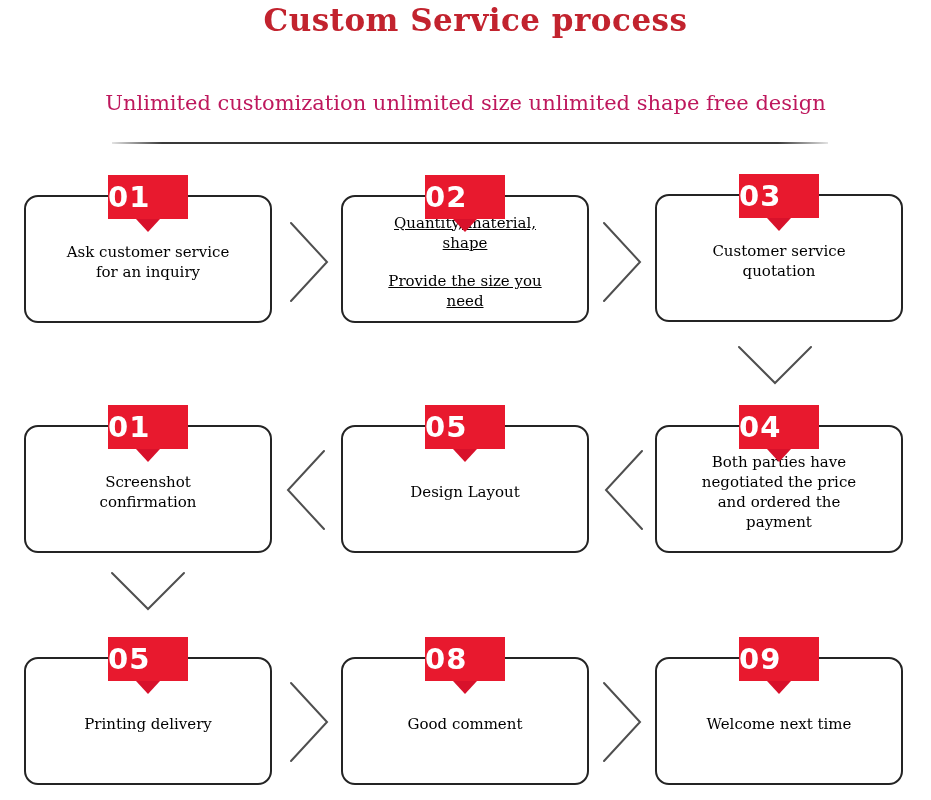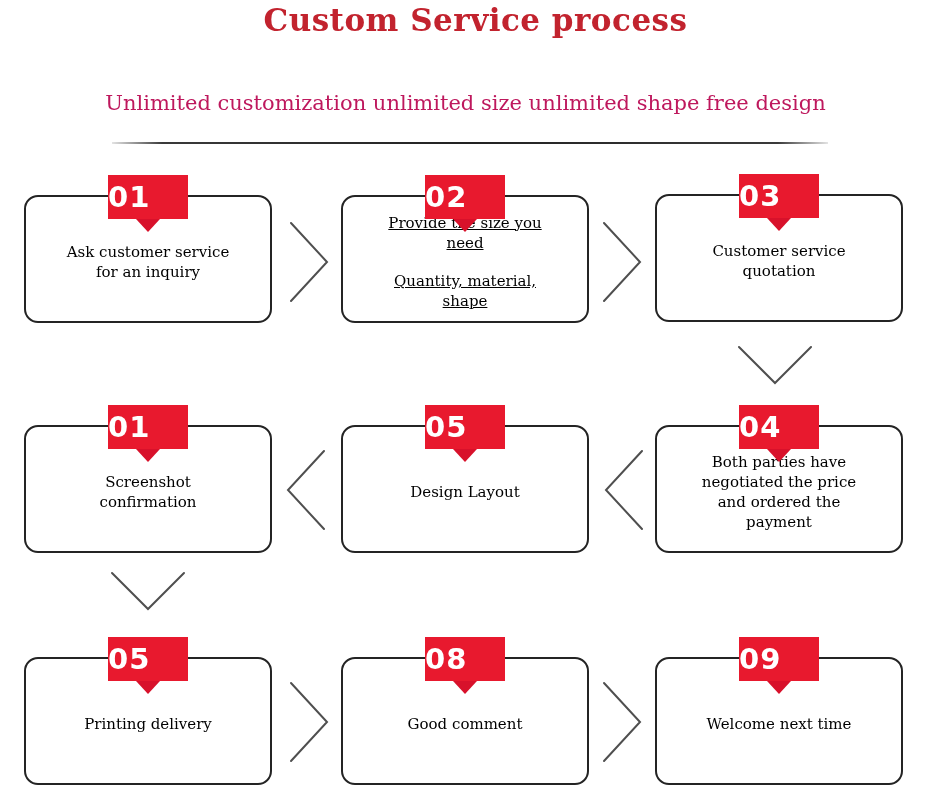--- a/index.html
+++ b/index.html
@@ -136,22 +136,22 @@
 
     </div>
   </div>
 
   <div class="step-box pos-b2">
     <div class="badge">
       <span>02</span>
       <span class="badge-pointer"></span>
     </div>
     <div class="box-text">
+      <div class="line">Quantity, material, shape</div>
       <div class="line">Provide the size you need</div>
-      <div class="line">Quantity, material, shape</div>
     </div>
   </div>
 
   <div class="step-box pos-b3">
     <div class="badge">
       <span>03</span>
       <span class="badge-pointer"></span>
     </div>
     <div class="box-text">
       <div class="line">Customer service quotation</div>

